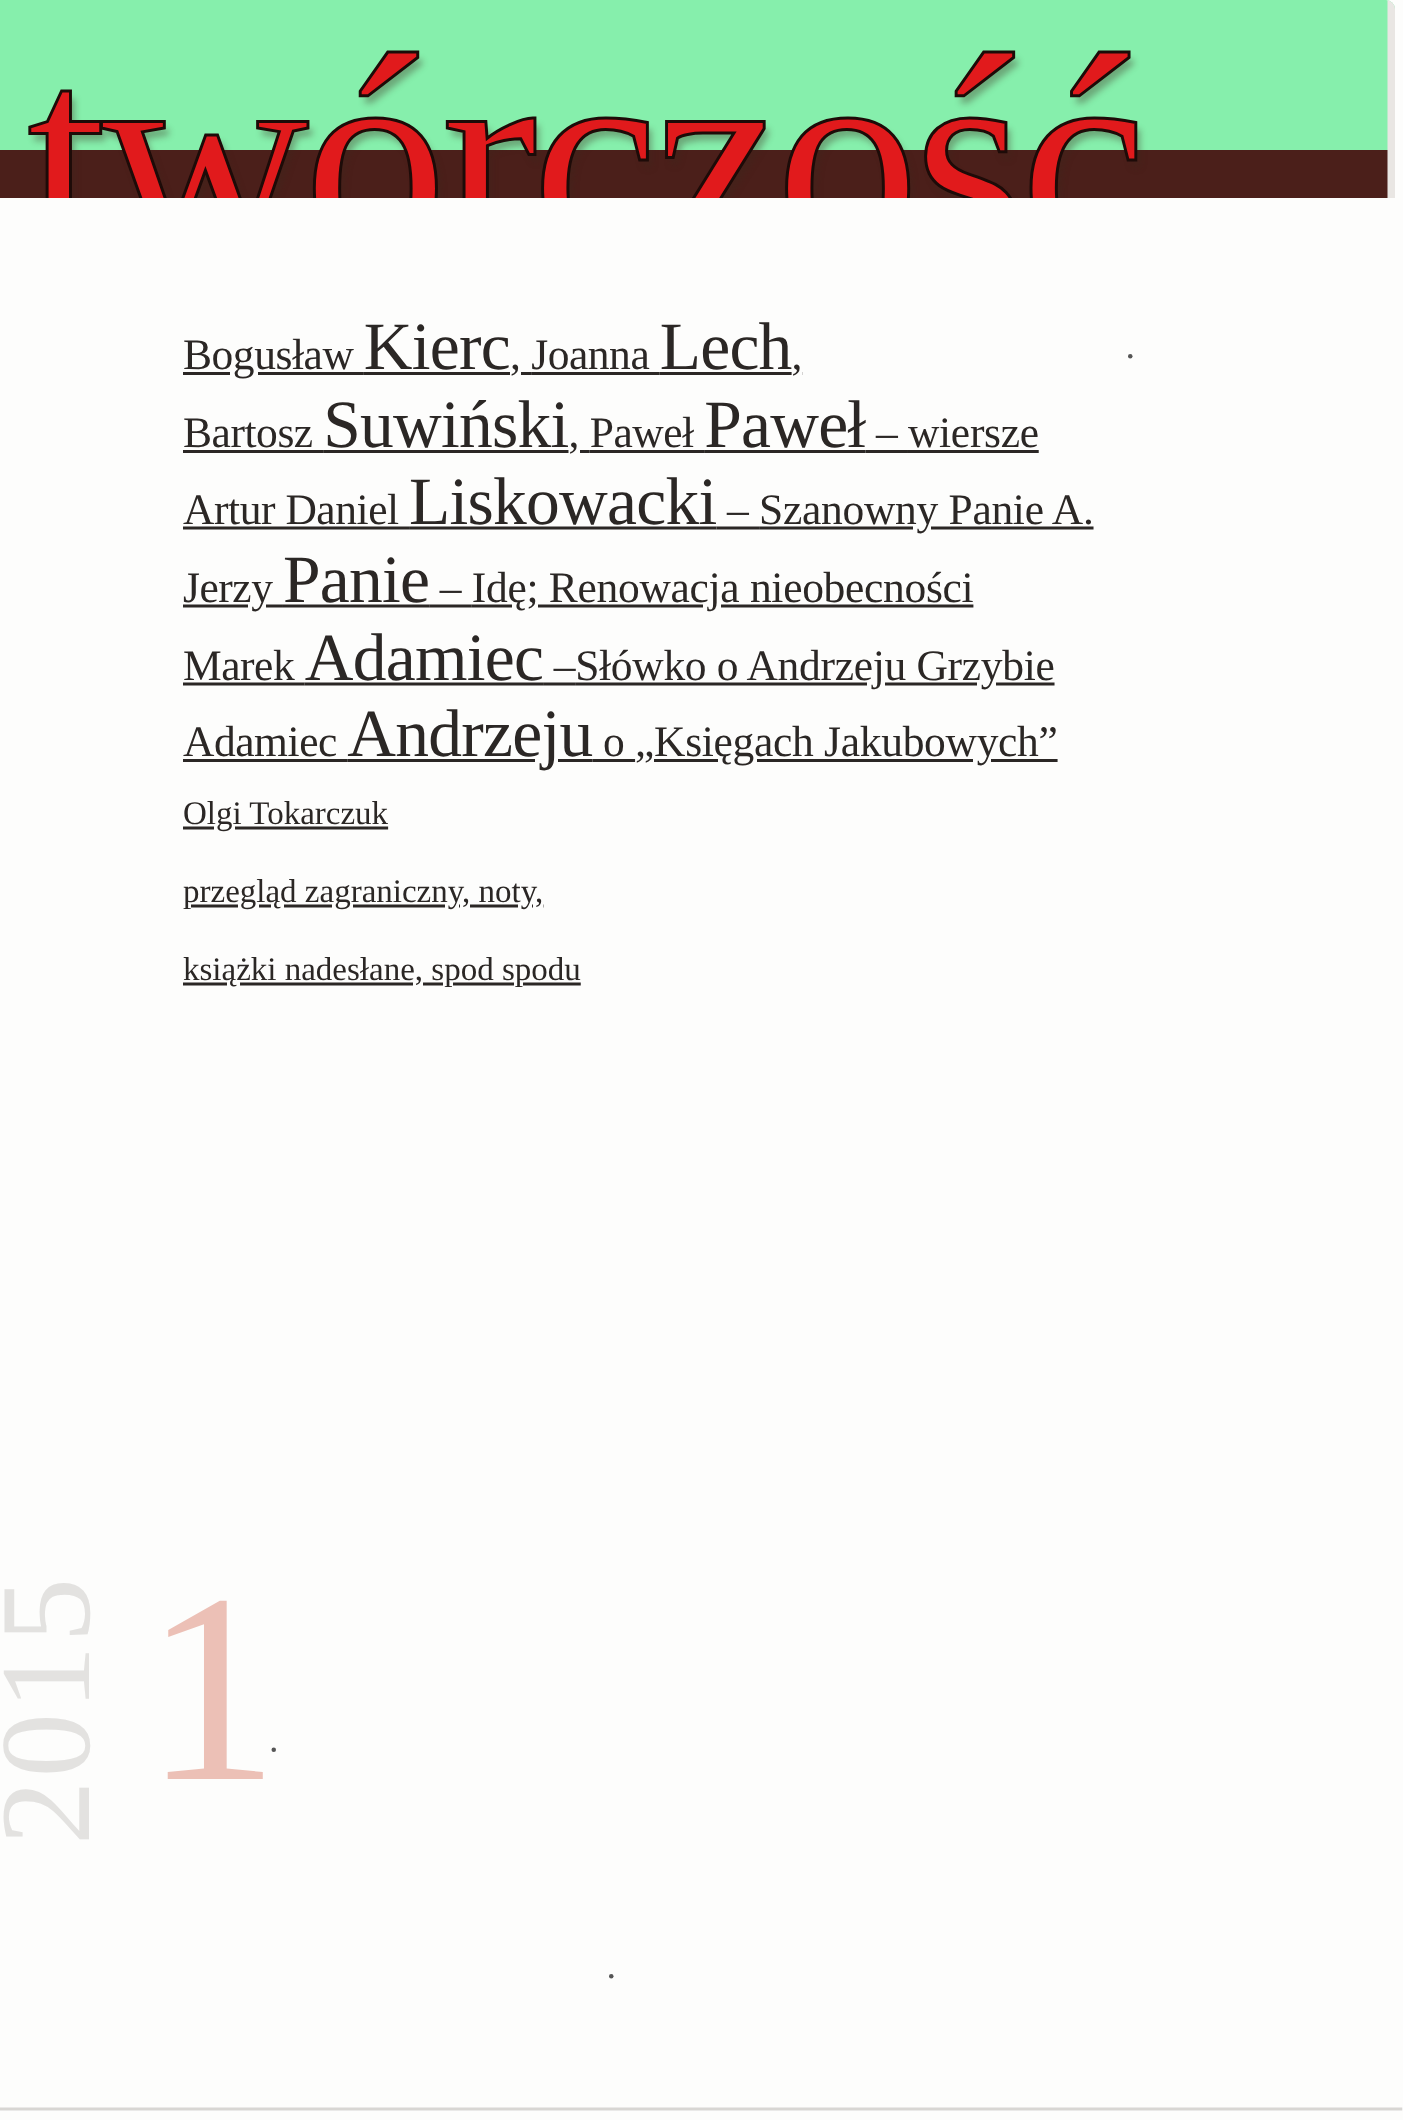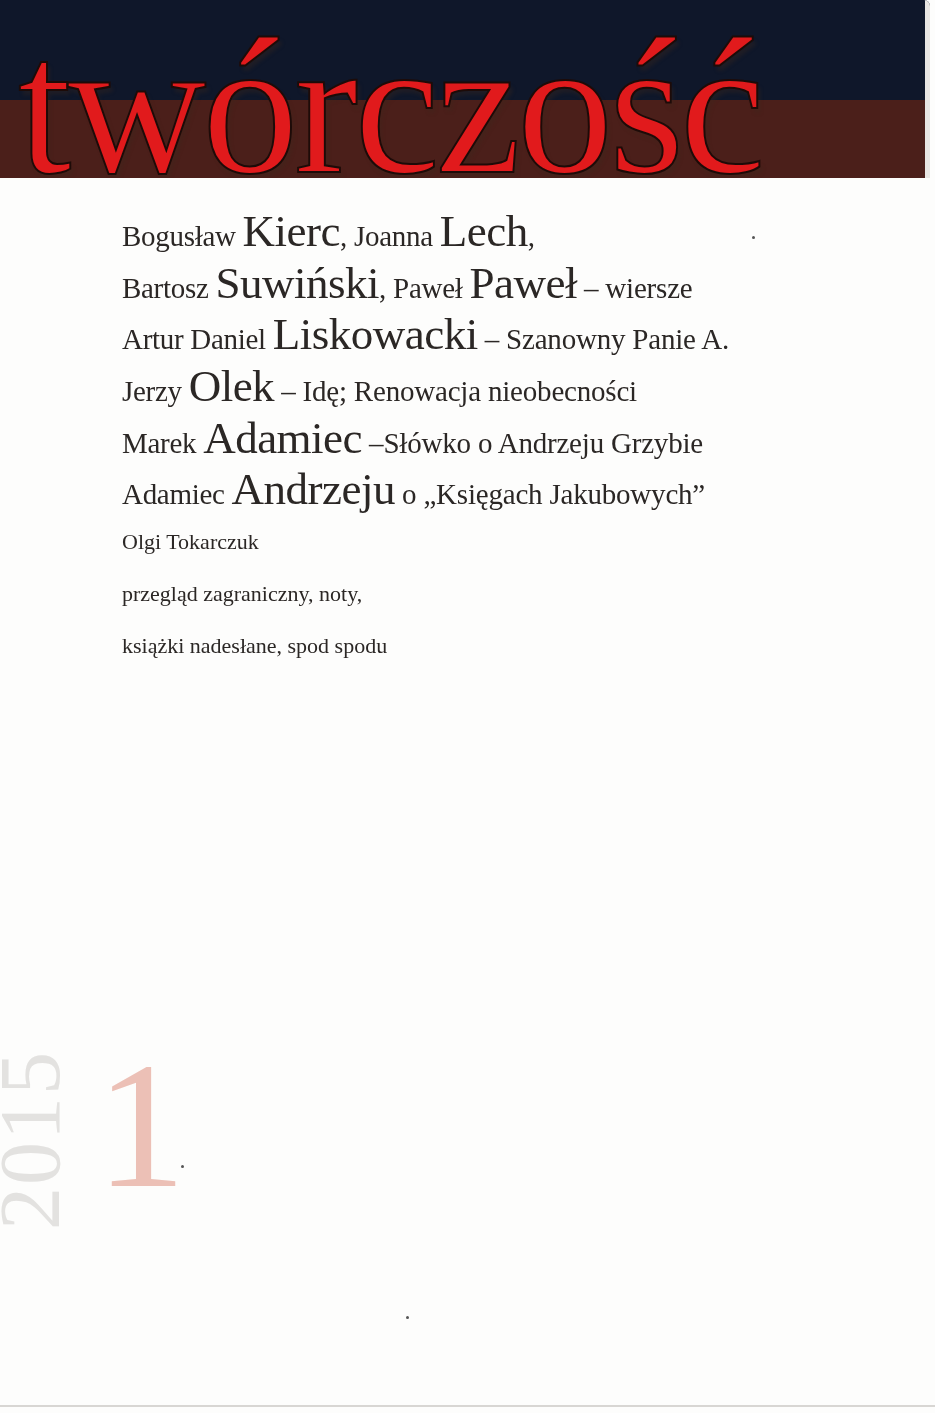--- a/index.html
+++ b/index.html
@@ -2,22 +2,22 @@
 <html><head>
   <meta charset="utf-8">
   <style>
     html, body { margin: 0; padding: 0; }
     body {
       width: 935px; height: 1413px; position: relative; overflow: hidden;
       background: #fdfdfc;
       font-family: "Liberation Serif", "DejaVu Serif", serif;
     }
     .masthead {
-      position: absolute; left: 0; top: 0; width: 930px; height: 178px;
-      background: #0f172a;
+      position: absolute; left: 0; top: 0; width: 930px; height: 132px;
+      background: #86efac;
       border-top-right-radius: 6px;
       overflow: hidden;
     }
     .masthead-lower {
       position: absolute; left: 0; top: 100px; width: 100%; height: 78px;
       background: #4b1f1a;
     }
     .masthead-right-edge {
       position: absolute; right: 0; top: 0; width: 5px; height: 178px; background: #e9e6e3;
     }
@@ -29,20 +29,21 @@
       color: #e11a1c;
       -webkit-text-stroke: 2px #1d0b08;
       text-shadow: 3px 5px 4px rgba(60,40,30,0.35);
       white-space: nowrap;
       transform: scaleX(0.98);
       transform-origin: left top;
     }
     .toc {
       position: absolute; left: 122px; top: 206px; width: 780px;
       color: #2b2725;
+      text-decoration: underline;
     }
     .toc-line {
       height: 51.7px; line-height: 51.7px; white-space: nowrap;
       font-size: 29px;
     }
     .toc-line .surname {
       font-size: 45px; letter-spacing: -0.5px;
     }
     .toc-line .given { letter-spacing: -0.3px; }
     .toc-line .sep, .toc-line .work { letter-spacing: -0.2px; }
@@ -85,21 +86,21 @@
     <span class="given">Bartosz </span><span class="surname">Suwiński</span><span class="sep">, </span><span class="given">Paweł </span><span class="surname">Paweł</span><span class="sep"> – </span><span class="work">wiersze</span>
   </div>
 
   <div class="toc-line">
     <span class="given">Artur Daniel </span><span class="surname">Liskowacki</span><span class="sep"> – </span><span class="work">Szanowny Panie A.</span>
   </div>
 
 
 
   <div class="toc-line">
-    <span class="given">Jerzy </span><span class="surname">Olek</span><span class="sep"> – </span><span class="work">Idę; Renowacja nieobecności</span>
+    <span class="given">Jerzy </span><span class="surname">Panie</span><span class="sep"> – </span><span class="work">Idę; Renowacja nieobecności</span>
   </div>
 
 
   <div class="toc-line">
     <span class="given">Marek </span><span class="surname">Adamiec</span><span class="sep"> –</span><span class="work">Słówko o Andrzeju Grzybie</span>
   </div>
 
   <div class="toc-line">
     <span class="given">Adamiec </span><span class="surname">Andrzeju</span><span class="sep"> o </span><span class="work">„Księgach Jakubowych”</span>
   </div>

